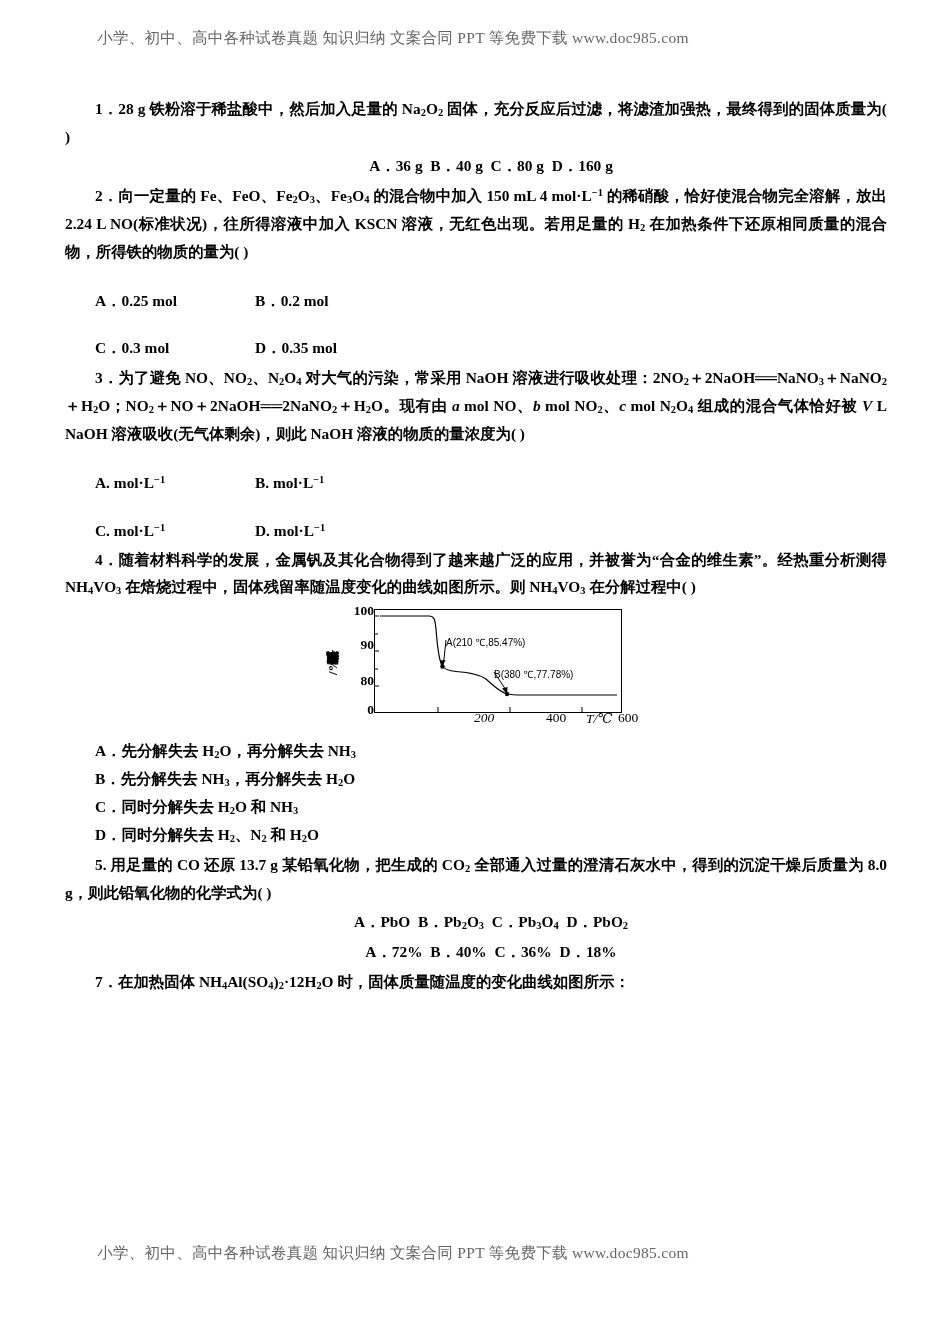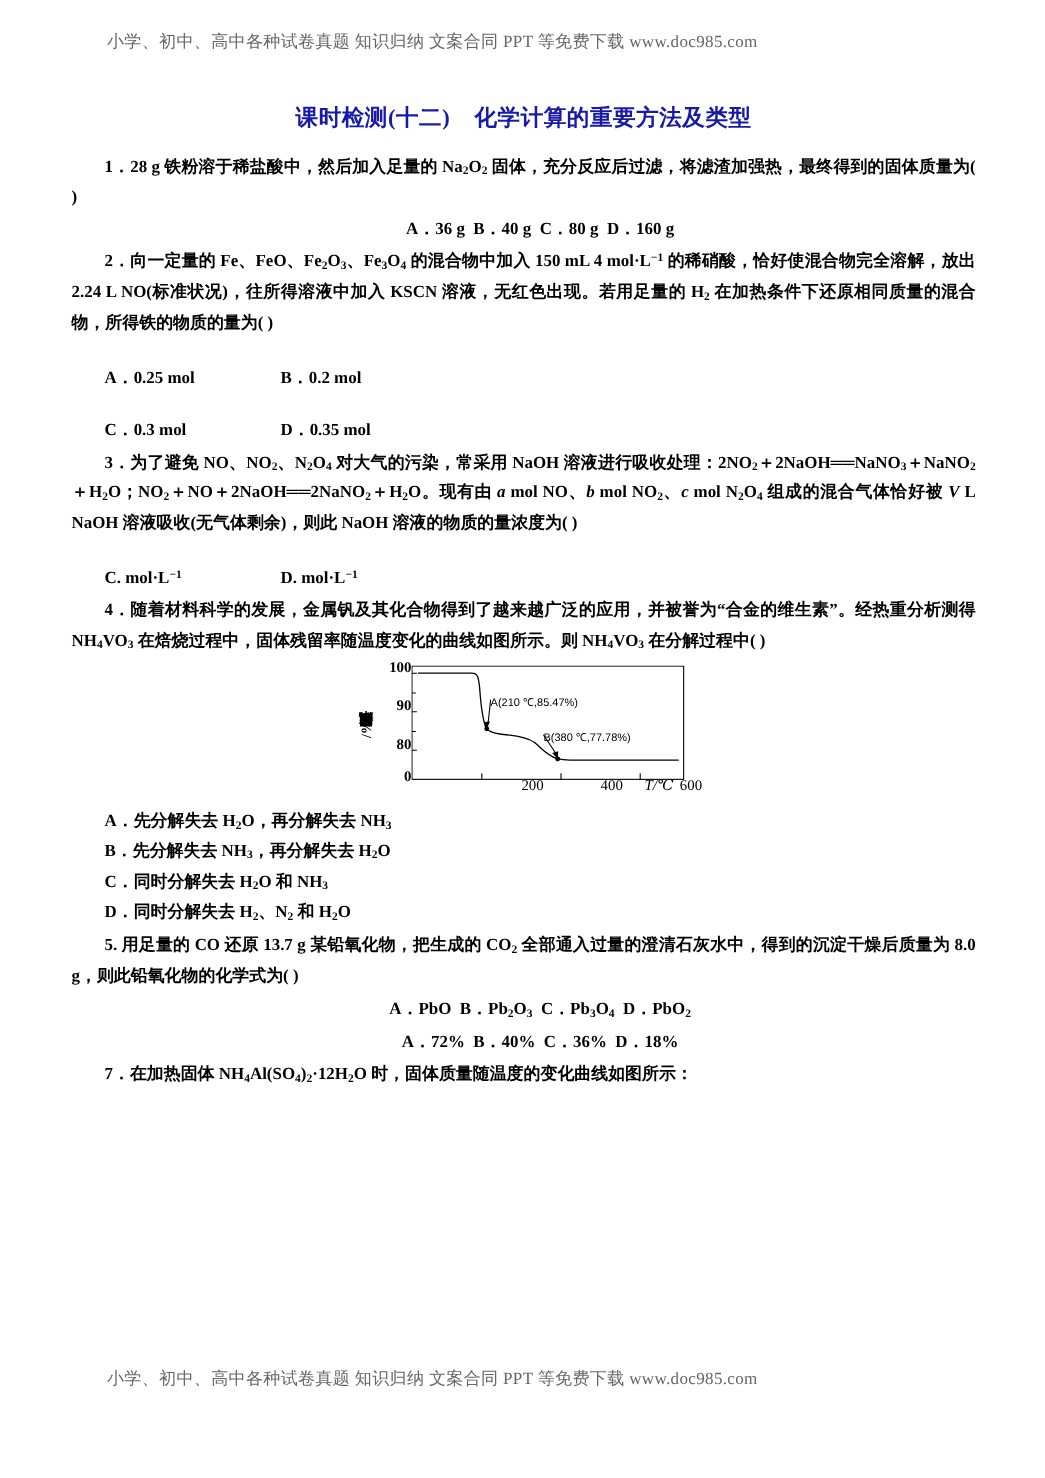--- a/index.html
+++ b/index.html
@@ -148,35 +148,33 @@
 </style>
 </head>
 <body>
 
 <div class="page">
 
   <div class="watermark top">小学、初中、高中各种试卷真题 知识归纳 文案合同 PPT 等免费下载  www.doc985.com</div>
 
   <div class="content">
 
-    <h1 class="title" style="color: rgb(23, 25, 168);">
-      <span>课时检测(十二)</span><span class="gap"></span><span>化学计算的重要方法及类型</span>
-    </h1>
 
     <p class="q">1．28 g 铁粉溶于稀盐酸中，然后加入足量的 Na<sub>2</sub>O<sub>2</sub> 固体，充分反应后过滤，将滤渣加强热，最终得到的固体质量为(    )</p>
     <p class="opts">A．36 g  B．40 g  C．80 g  D．160 g</p>
 
     <p class="q">2．向一定量的 Fe、FeO、Fe<sub>2</sub>O<sub>3</sub>、Fe<sub>3</sub>O<sub>4</sub> 的混合物中加入 150 mL 4 mol·L<sup>−1</sup> 的稀硝酸，恰好使混合物完全溶解，放出 2.24 L NO(标准状况)，往所得溶液中加入 KSCN 溶液，无红色出现。若用足量的 H<sub>2</sub> 在加热条件下还原相同质量的混合物，所得铁的物质的量为(    )</p>
     <div class="opts-grid">
       <span class="row"><span class="cell-a">A．0.25 mol</span><span>B．0.2 mol</span></span>
       <span class="row"><span class="cell-a">C．0.3 mol</span><span>D．0.35 mol</span></span>
     </div>
 
     <p class="q">3．为了避免 NO、NO<sub>2</sub>、N<sub>2</sub>O<sub>4</sub> 对大气的污染，常采用 NaOH 溶液进行吸收处理：2NO<sub>2</sub>＋2NaOH══NaNO<sub>3</sub>＋NaNO<sub>2</sub>＋H<sub>2</sub>O；NO<sub>2</sub>＋NO＋2NaOH══2NaNO<sub>2</sub>＋H<sub>2</sub>O。现有由 <span class="ital">a</span> mol NO、<span class="ital">b</span> mol NO<sub>2</sub>、<span class="ital">c</span> mol N<sub>2</sub>O<sub>4</sub> 组成的混合气体恰好被 <span class="ital">V</span> L NaOH 溶液吸收(无气体剩余)，则此 NaOH 溶液的物质的量浓度为(    )</p>
     <div class="opts-grid">
+      <span class="row"><span class="cell-a">A. mol·L<sup>−1</sup></span><span>B. mol·L<sup>−1</sup></span></span>
       <span class="row"><span class="cell-a">C. mol·L<sup>−1</sup></span><span>D. mol·L<sup>−1</sup></span></span>
     </div>
 
     <p class="q">4．随着材料科学的发展，金属钒及其化合物得到了越来越广泛的应用，并被誉为“合金的维生素”。经热重分析测得 NH<sub>4</sub>VO<sub>3</sub> 在焙烧过程中，固体残留率随温度变化的曲线如图所示。则 NH<sub>4</sub>VO<sub>3</sub> 在分解过程中(    )</p>
 
     <div class="figure-wrap">
       <div class="figure">
 
         <div class="ylabel">固体残留率/%</div>
 
@@ -209,21 +207,21 @@
           <path d="M 72,31 L 70,50 L 68.5,56" fill="none" stroke="#000" stroke-width="1"></path>
           <polygon points="68.5,57.5 66,51.5 71.5,51" fill="#000"></polygon>
           <path d="M 120,63 L 130,78 L 133,83" fill="none" stroke="#000" stroke-width="1"></path>
           <polygon points="133,85 128,79.5 133.5,78" fill="#000"></polygon>
         </svg>
 
         <div class="anno" style="left:120px; top:28px;">A(210 ℃,85.47%)</div>
         <div class="anno" style="left:168px; top:60px;">B(380 ℃,77.78%)</div>
 
         <div class="xticks">
-          <div class="xtick" style="left:100px;">200</div>
+          <div class="xtick" style="left:100px;font-style:italic;">200</div>
           <div class="xtick" style="left:172px;">400</div>
           <div class="xtick" style="left:244px;">600</div>
         </div>
         <div class="xaxis-label ital" style="left:260px; top:103px;">T/℃</div>
       </div>
     </div>
 
     <div class="opts-grid">
       <span class="row">A．先分解失去 H<sub>2</sub>O，再分解失去 NH<sub>3</sub></span>
       <span class="row">B．先分解失去 NH<sub>3</sub>，再分解失去 H<sub>2</sub>O</span>

